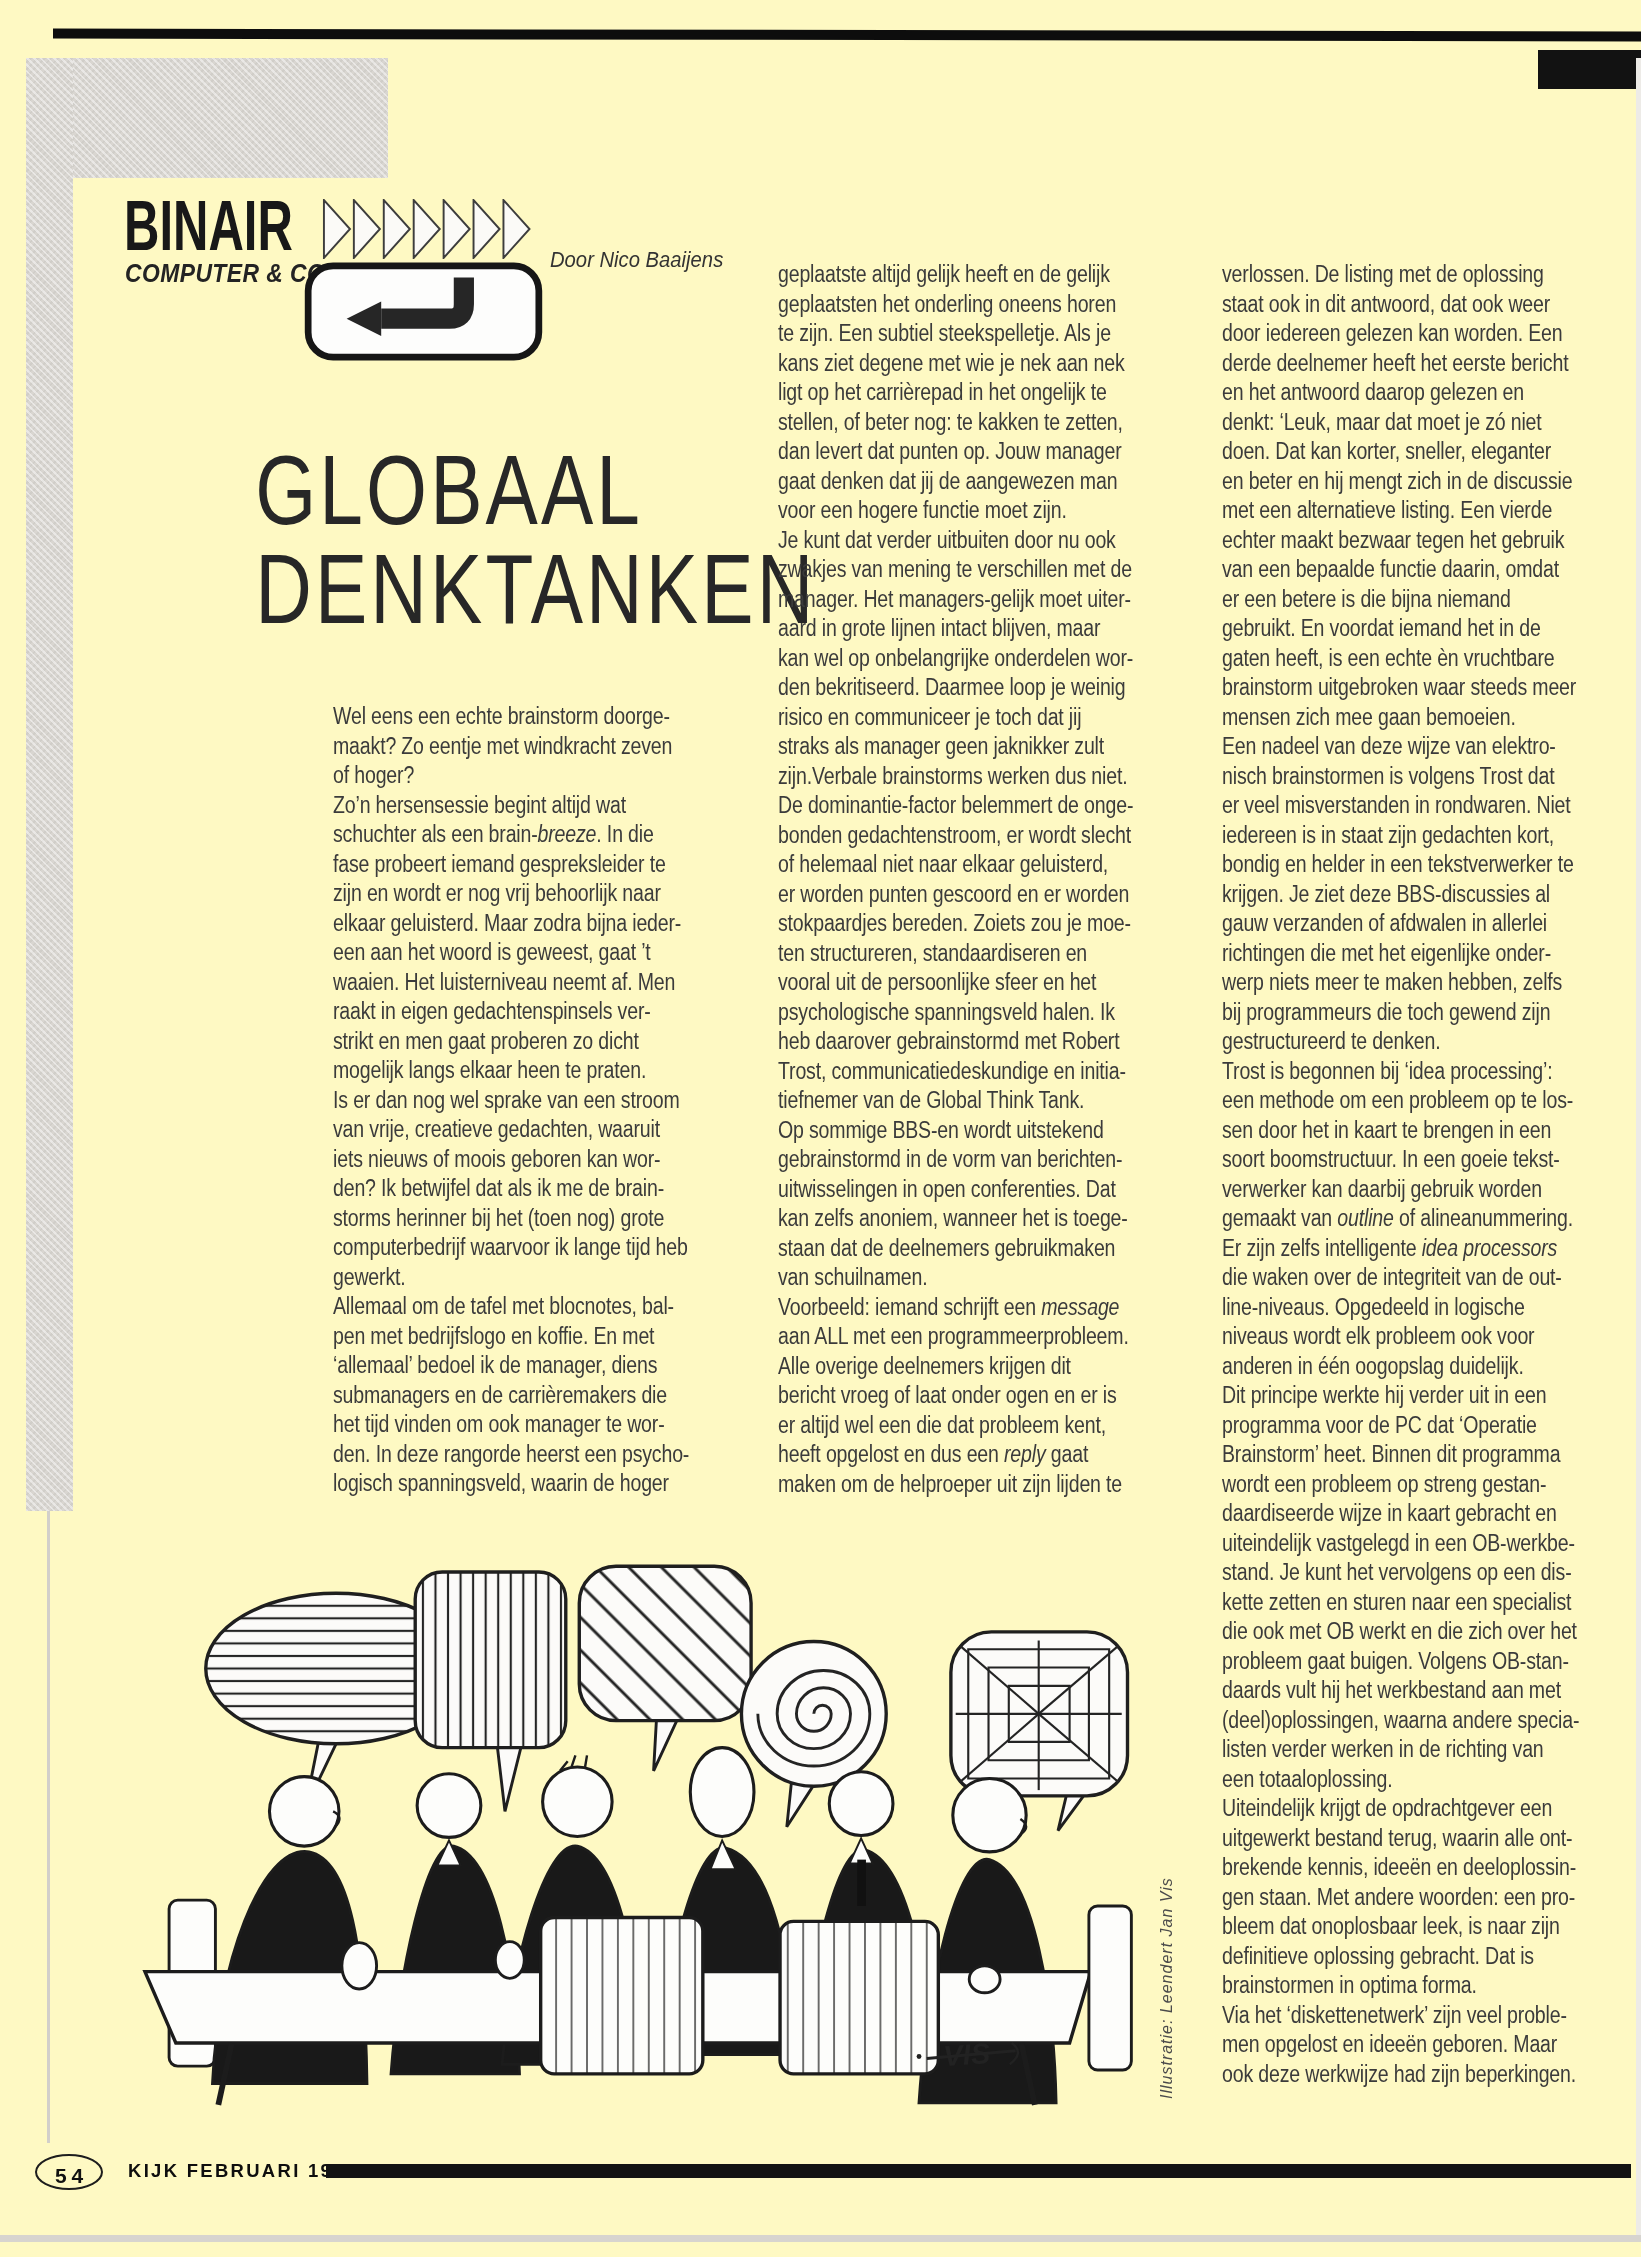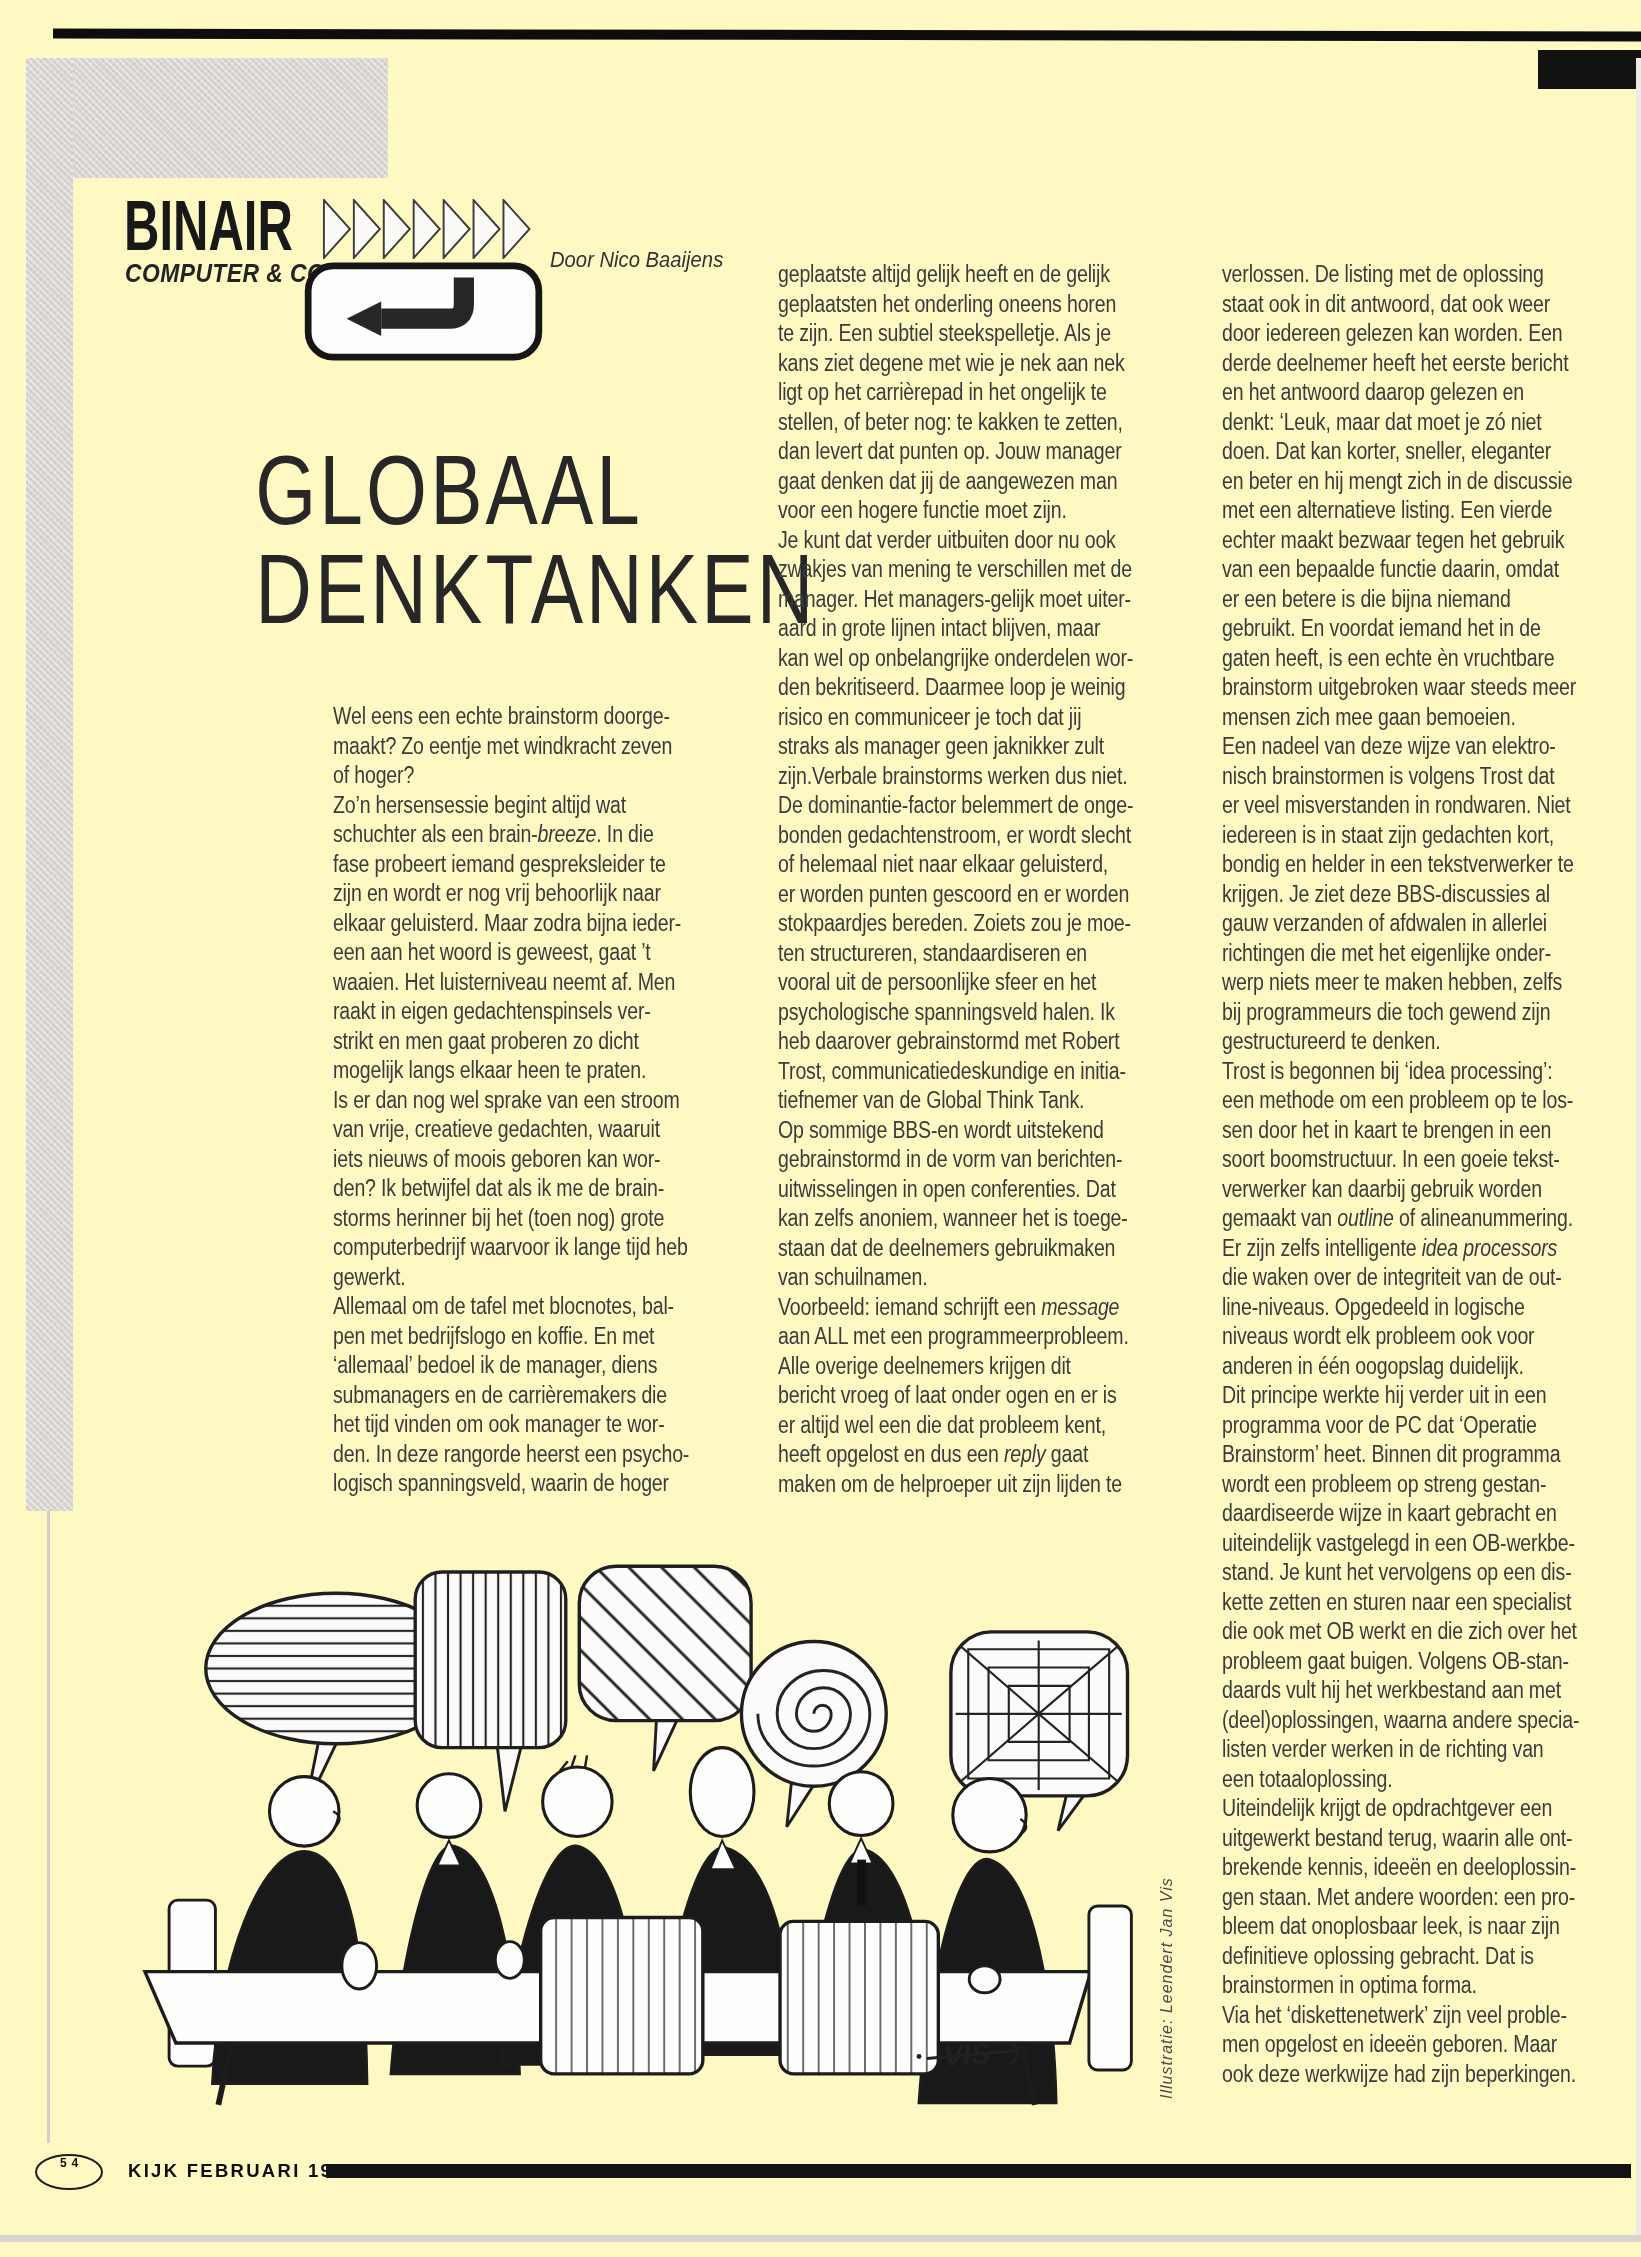--- a/index.html
+++ b/index.html
@@ -46,22 +46,22 @@
   .col3 { left:1222px; top:260px; }
 
   
   .illo { left:116px; top:1562px; }
   .credit-vertical { left:1158px; top:1894px; height:205px; width:33px; font-size:16px; font-style:italic;
                      color:#4b4b4b; letter-spacing:1px; writing-mode:vertical-rl; transform:rotate(180deg);
                      white-space:nowrap; }
 
   
   .page-oval    { left:35px; top:2154px; width:68px; height:36px; border:2.9px solid #1d1d1d; border-radius:50%;
-                  display:flex; align-items:flex-start; justify-content:center;
-                  font-weight:bold; font-size:12px; letter-spacing:4.8px; color:#111; box-sizing:border-box;
+                  display:flex; align-items:flex-end; justify-content:center;
+                  font-weight:bold; font-size:21px; letter-spacing:4.8px; color:#111; box-sizing:border-box;
                   padding-left:4.8px; }
   .footer-title { left:128px; top:2160px; font-size:19px; font-weight:bold; letter-spacing:2.4px; color:#0e0e0e;
                   transform:scaleX(0.97); transform-origin:0 0; white-space:nowrap; }
   .footer-bar   { left:326px; top:2164px; width:1305px; height:13.5px; background:#131313; }
 </style>
 </head>
 <body>
 
 <div class="page">
 

